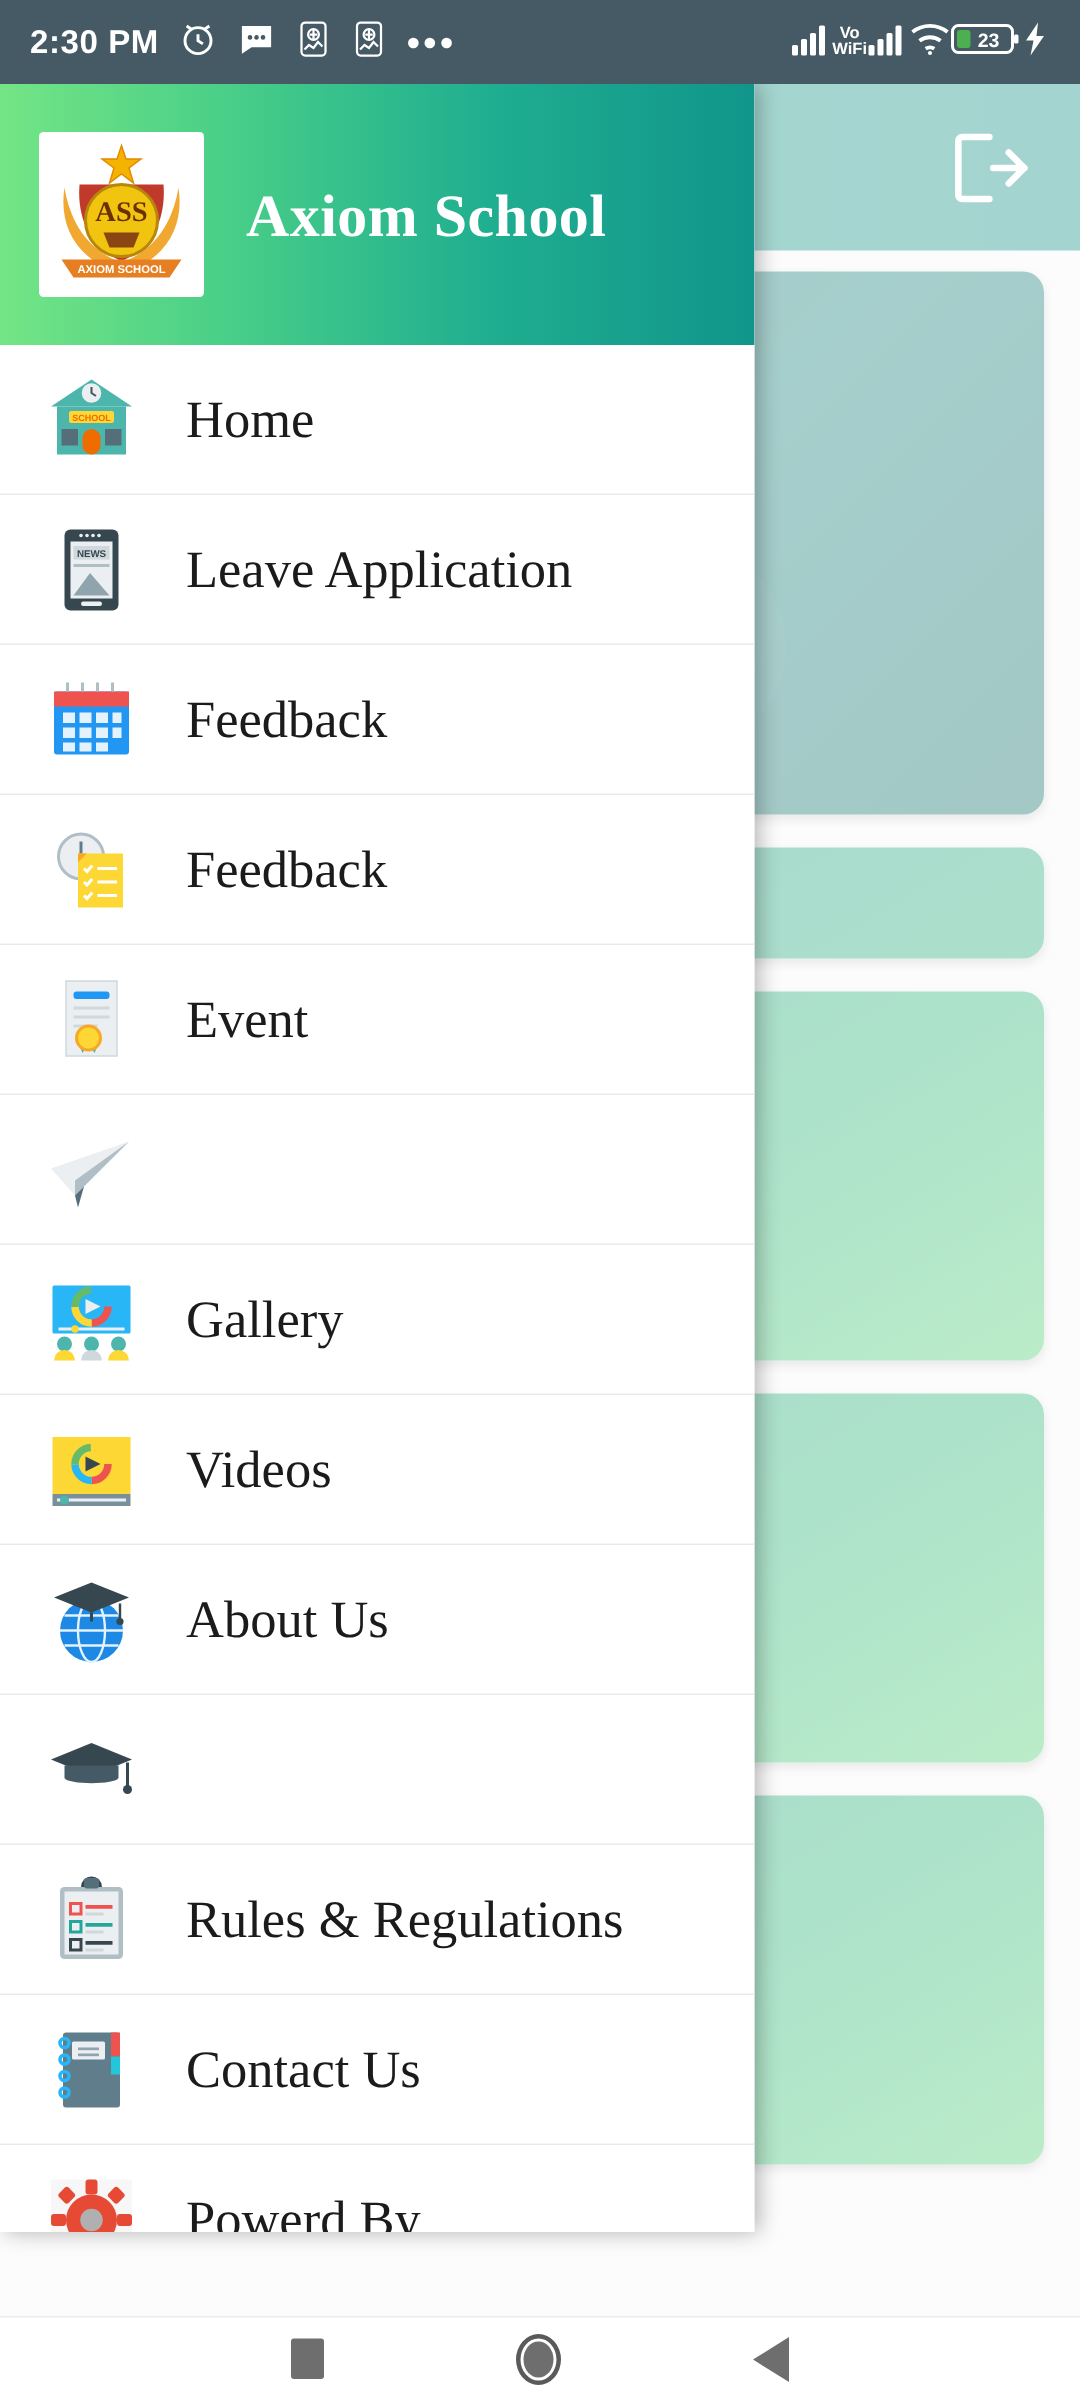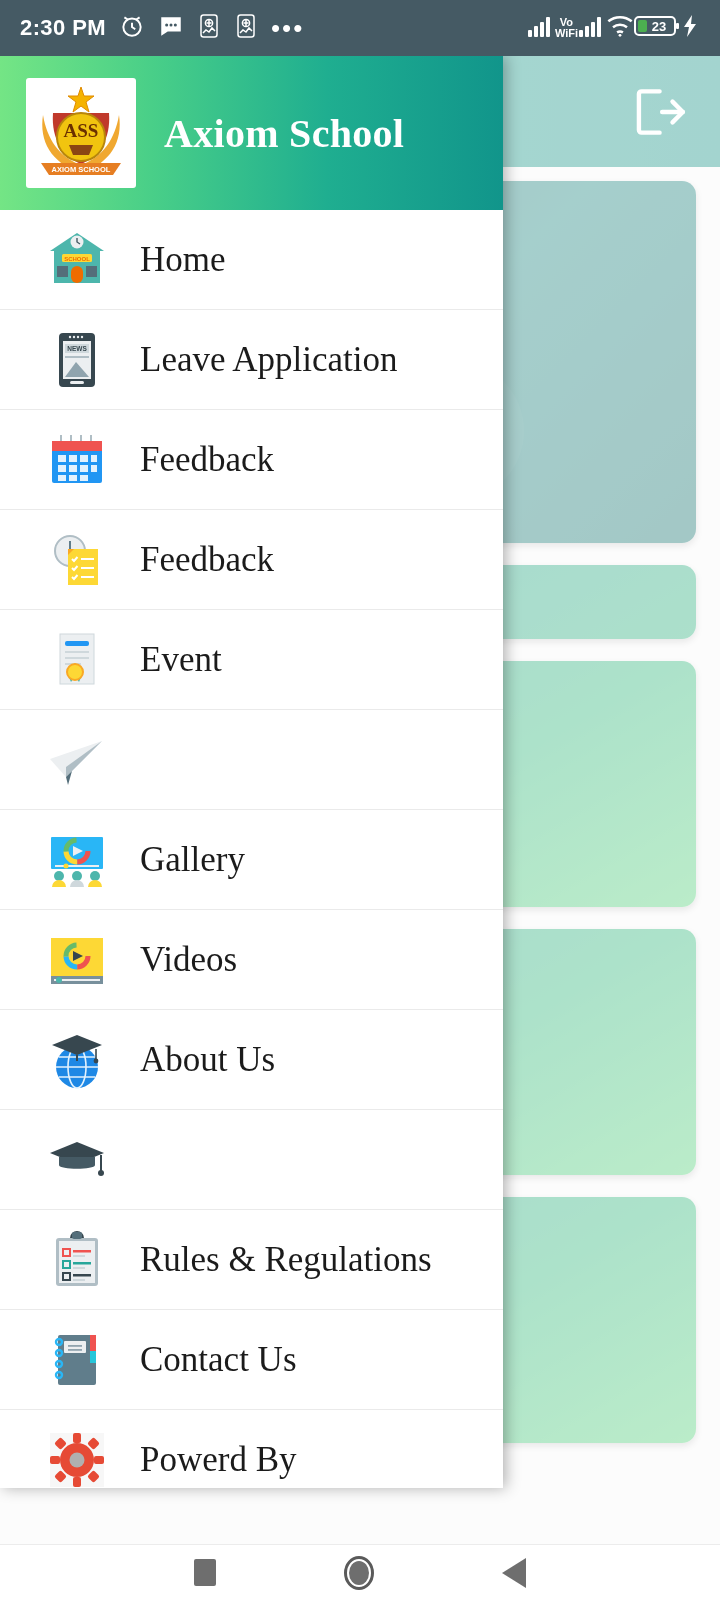--- a/index.html
+++ b/index.html
@@ -63,36 +63,36 @@
     background:rgba(255,255,255,.62); z-index:8;
   }
 
   
   .drawer{
     position:absolute; top:56px; left:0; width:503px; height:1432px;
     background:#fff; z-index:20; overflow:hidden;
     box-shadow:3px 0 14px rgba(0,0,0,.30);
   }
   .drawer-head{
-    height:154px; width:100%;
+    height:174px; width:100%;
     background:linear-gradient(90deg,#74e585 0%,#49cf88 30%,#1fae90 65%,#11958b 100%);
     display:flex; align-items:center; padding-left:26px; gap:28px;
   }
   .logo-box{
     width:110px; height:110px; background:#fff; border-radius:3px;
     display:flex; align-items:center; justify-content:center; flex:none;
   }
   .head-title{
     font-family:"Liberation Serif",serif;
     color:#fff; font-size:40px; font-weight:bold; letter-spacing:.3px;
   }
   .menu{ width:100%; }
   .menu-item{
     height:100px; display:flex; align-items:center;
-    border-bottom:1px solid #eaeaea; padding-left:44px; gap:30px;
+    border-bottom:1px solid #eaeaea; padding-left:28px; gap:30px;
     background:#fff;
   }
   .menu-icon{ width:66px; height:66px; flex:none; display:flex; align-items:center; justify-content:center;}
   .menu-label{
     font-family:"Liberation Serif",serif;
     font-size:35px; color:#1b1b1b; white-space:nowrap;
   }
 
   
   .navbar{

